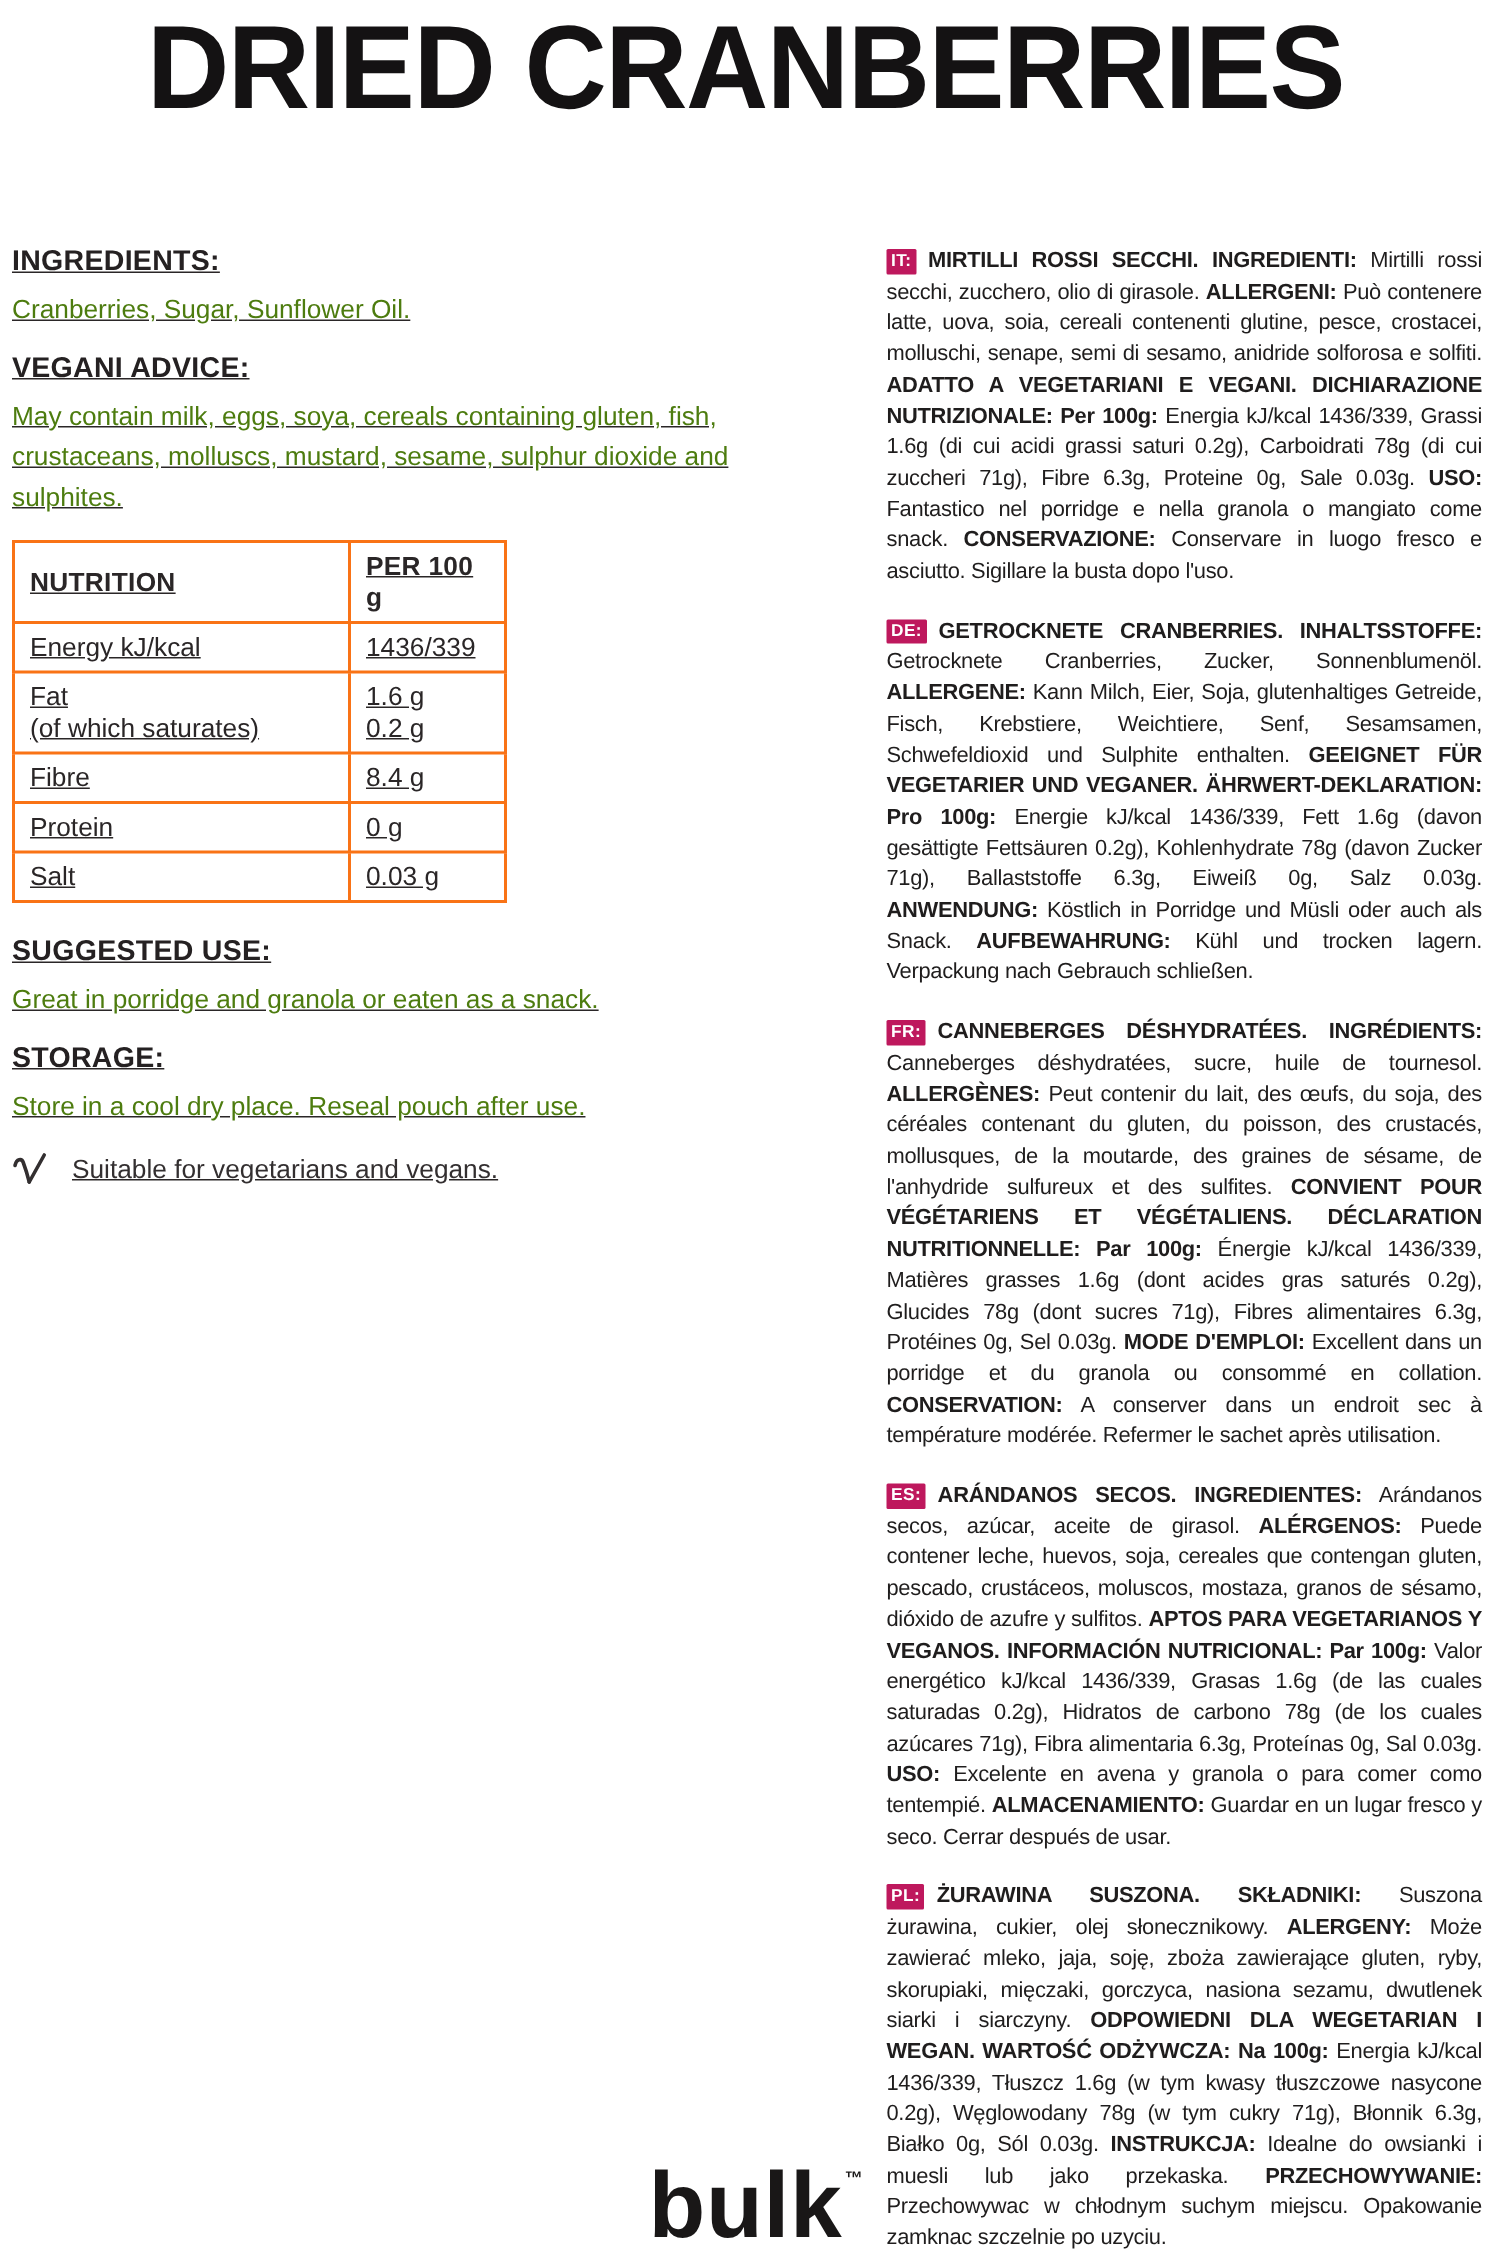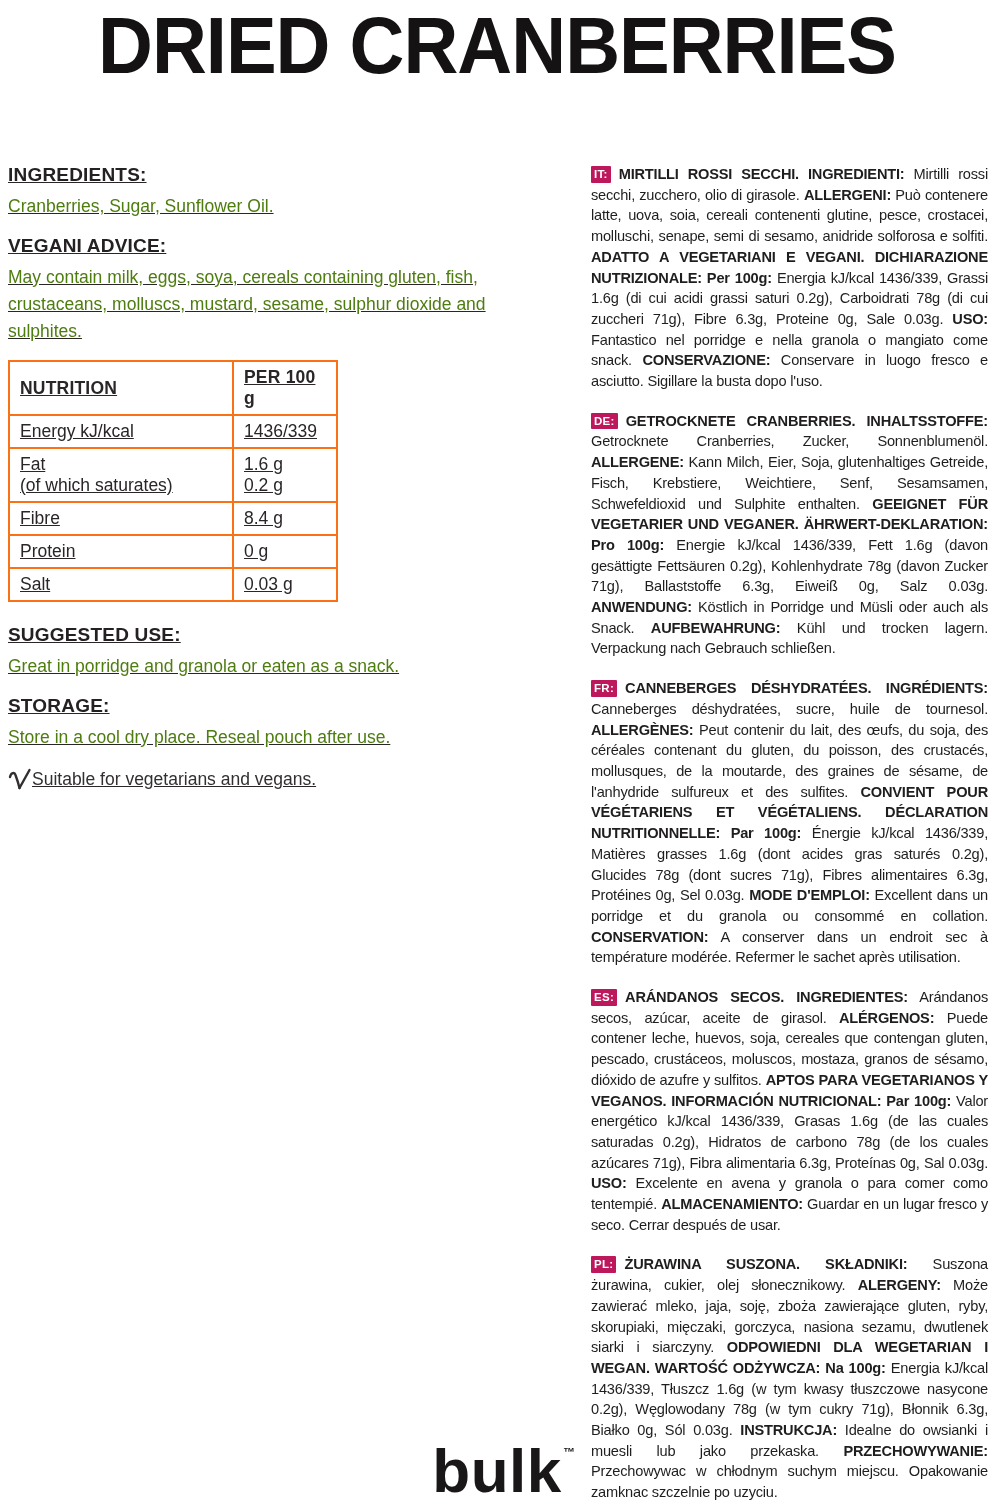--- a/index.html
+++ b/index.html
@@ -49,21 +49,21 @@
     font-weight: 400;
   }
   table.nutrition th { font-weight: 700; letter-spacing: 0.2px; }
   table.nutrition .c1 { width: 224px; }
   table.nutrition .c2 { width: 104px; }
 
   
   .veg-line {
     margin-top: 16px;
     font-size: 17.5px; color: #332f30;
-    display: flex; align-items: center; gap: 0;
+    display: flex; align-items: center; gap: 16px;
   }
   .veg-icon svg { display: block; }
 
   
   .right-col {
     position: absolute; left: 591px; top: 164px; width: 397px;
     color: #1f1d1d;
   }
   .right-col p.lang {
     font-size: 14.6px; line-height: 20.7px;

